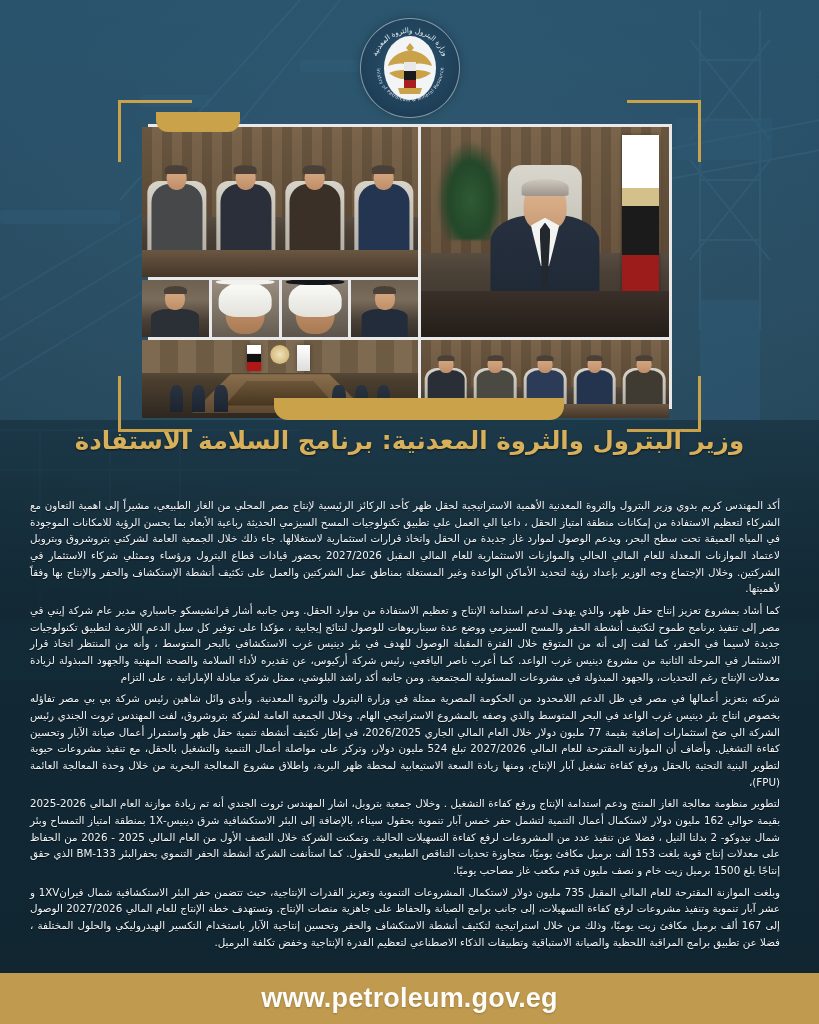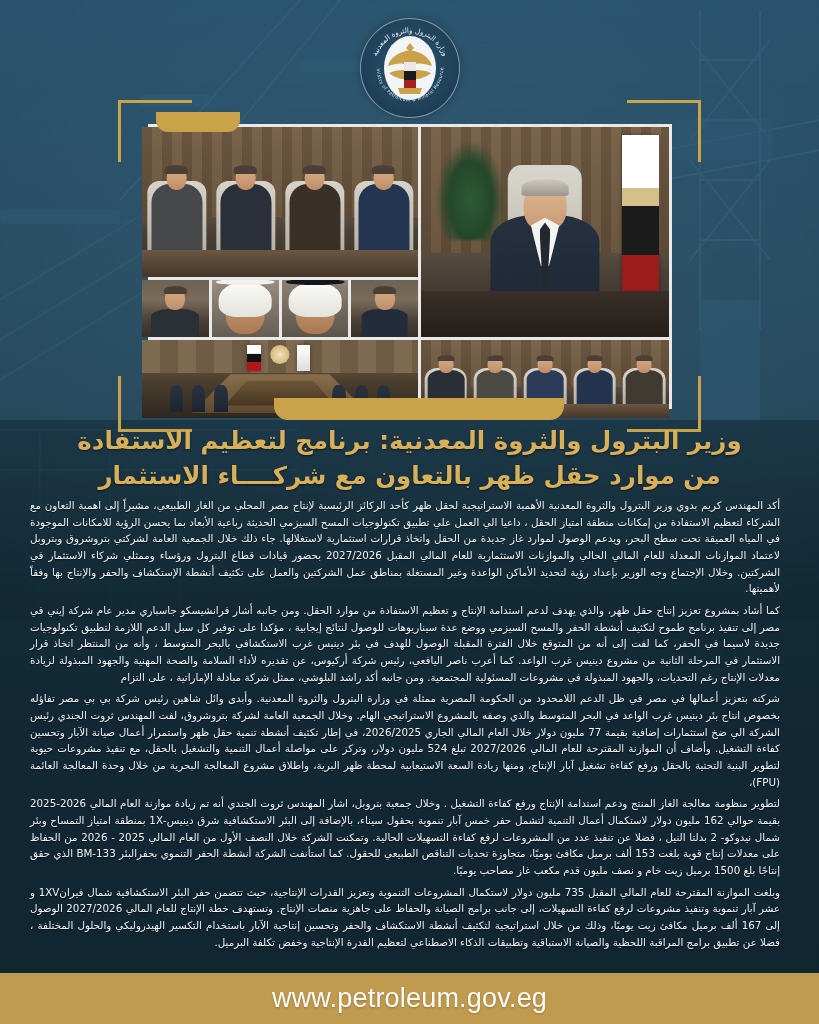--- a/index.html
+++ b/index.html
@@ -270,21 +270,21 @@
   
   .footer{
     position:absolute; left:0; right:0; bottom:0; height:51px;
     background:#c09a4f;
     display:flex; align-items:center; justify-content:center;
     z-index:6;
   }
   .footer-url{
     color:#fdfcf8;
     font-family:"Liberation Sans", sans-serif;
-    font-weight:normal;
+    font-weight:bold;
     font-size:27px;
     letter-spacing:.2px;
     direction:ltr;
     text-shadow:0 1px 2px rgba(0,0,0,.22);
   }
 </style>
 </head>
 <body>
 
 <div id="poster">
@@ -497,22 +497,21 @@
       <div class="mtg-seat" style="left:18%"></div>
       <div class="mtg-seat" style="left:26%"></div>
       <div class="mtg-seat" style="right:10%"></div>
       <div class="mtg-seat" style="right:18%"></div>
       <div class="mtg-seat" style="right:26%"></div>
     </div>
 
   </div>
 
   <h1 class="headline">
-    <span class="l1">وزير البترول والثروة المعدنية: برنامج لتعظيم الاستفادة</span>
-    <span class="l2">من موارد حقل ظهر بالتعاون مع شركــــاء الاستثمار</span>
+    <span class="l1">وزير البترول والثروة المعدنية: برنامج السلامة الاستفادة</span>
   </h1>
 
   <div class="body-copy">
     <p>أكد المهندس كريم بدوي وزير البترول والثروة المعدنية الأهمية الاستراتيجية لحقل ظهر كأحد الركائز الرئيسية لإنتاج مصر المحلي من الغاز الطبيعي، مشيراً إلى اهمية التعاون مع الشركاء لتعظيم الاستفادة من إمكانات منطقة امتياز الحقل ، داعيا الي العمل علي تطبيق تكنولوجيات المسح السيزمي الحديثة رباعية الأبعاد بما يحسن الرؤية للامكانات الموجودة في المياه العميقة تحت سطح البحر، ويدعم الوصول لموارد غاز جديدة من الحقل واتخاذ قرارات استثمارية لاستغلالها. جاء ذلك خلال الجمعية العامة لشركتي بتروشروق وبتروبل لاعتماد الموازنات المعدلة للعام المالي الحالي والموازنات الاستثمارية للعام المالي المقبل 2027/2026 بحضور قيادات قطاع البترول ورؤساء وممثلي شركاء الاستثمار في الشركتين. وخلال الإجتماع وجه الوزير بإعداد رؤية لتحديد الأماكن الواعدة وغير المستغلة بمناطق عمل الشركتين والعمل على تكثيف أنشطة الإستكشاف والحفر والإنتاج بها وفقاً لأهميتها.</p>
     <p>كما أشاد بمشروع تعزيز إنتاج حقل ظهر، والذي يهدف لدعم استدامة الإنتاج و تعظيم الاستفادة من موارد الحقل. ومن جانبه أشار فرانشيسكو جاسباري مدير عام شركة إيني في مصر إلى تنفيذ برنامج طموح لتكثيف أنشطة الحفر والمسح السيزمي ووضع عدة سيناريوهات للوصول لنتائج إيجابية ، مؤكدا على توفير كل سبل الدعم اللازمة لتطبيق تكنولوجيات جديدة لاسيما في الحفر، كما لفت إلى أنه من المتوقع خلال الفترة المقبلة الوصول للهدف في بئر دينيس غرب الاستكشافي بالبحر المتوسط ، وأنه من المنتظر اتخاذ قرار الاستثمار في المرحلة الثانية من مشروع دينيس غرب الواعد. كما أعرب ناصر اليافعي، رئيس شركة أركيوس، عن تقديره لأداء السلامة والصحة المهنية والجهود المبذولة لزيادة معدلات الإنتاج رغم التحديات، والجهود المبذولة في مشروعات المسئولية المجتمعية. ومن جانبه أكد راشد البلوشي، ممثل شركة مبادلة الإماراتية ، على التزام</p>
     <p>شركته بتعزيز أعمالها في مصر في ظل الدعم اللامحدود من الحكومة المصرية ممثلة في وزارة البترول والثروة المعدنية. وأبدى وائل شاهين رئيس شركة بي بي مصر تفاؤله بخصوص انتاج بئر دينيس غرب الواعد في البحر المتوسط والذي وصفه بالمشروع الاستراتيجي الهام. وخلال الجمعية العامة لشركة بتروشروق، لفت المهندس ثروت الجندي رئيس الشركة الي ضخ استثمارات إضافية بقيمة 77 مليون دولار خلال العام المالي الجاري 2026/2025، في إطار تكثيف أنشطة تنمية حقل ظهر واستمرار أعمال صيانة الآبار وتحسين كفاءة التشغيل. وأضاف أن الموازنة المقترحة للعام المالي 2027/2026 تبلغ 524 مليون دولار، وتركز على مواصلة أعمال التنمية والتشغيل بالحقل، مع تنفيذ مشروعات حيوية لتطوير البنية التحتية بالحقل ورفع كفاءة تشغيل آبار الإنتاج، ومنها زيادة السعة الاستيعابية لمحطة ظهر البرية، واطلاق مشروع المعالجة البحرية من خلال وحدة المعالجة العائمة (FPU)،</p>
     <p>لتطوير منظومة معالجة الغاز المنتج ودعم استدامة الإنتاج ورفع كفاءة التشغيل . وخلال جمعية بتروبل، اشار المهندس ثروت الجندي أنه تم زيادة موازنة العام المالي 2026-2025 بقيمة حوالي 162 مليون دولار لاستكمال أعمال التنمية لتشمل حفر خمس آبار تنموية بحقول سيناء، بالإضافة إلى البئر الاستكشافية شرق دينيس-1X بمنطقة امتياز التمساح وبئر شمال نيدوكو- 2 بدلتا النيل ، فضلا عن تنفيذ عدد من المشروعات لرفع كفاءة التسهيلات الحالية. وتمكنت الشركة خلال النصف الأول من العام المالي 2025 - 2026 من الحفاظ على معدلات إنتاج قوية بلغت 153 ألف برميل مكافئ يوميًا، متجاوزة تحديات التناقص الطبيعي للحقول. كما استأنفت الشركة أنشطة الحفر التنموي بحفرالبئر BM-133 الذي حقق إنتاجًا بلغ 1500 برميل زيت خام و نصف مليون قدم مكعب غاز مصاحب يوميًا.</p>
     <p>وبلغت الموازنة المقترحة للعام المالي المقبل 735 مليون دولار لاستكمال المشروعات التنموية وتعزيز القدرات الإنتاجية، حيث تتضمن حفر البئر الاستكشافية شمال فيران1XV و عشر آبار تنموية وتنفيذ مشروعات لرفع كفاءة التسهيلات، إلى جانب برامج الصيانة والحفاظ على جاهزية منصات الإنتاج. وتستهدف خطة الإنتاج للعام المالي 2027/2026 الوصول إلى 167 ألف برميل مكافئ زيت يوميًا، وذلك من خلال استراتيجية لتكثيف أنشطة الاستكشاف والحفر وتحسين إنتاجية الآبار باستخدام التكسير الهيدروليكي والحلول المختلفة ، فضلا عن تطبيق برامج المراقبة اللحظية والصيانة الاستباقية وتطبيقات الذكاء الاصطناعي لتعظيم القدرة الإنتاجية وخفض تكلفة البرميل.</p>
   </div>
 

